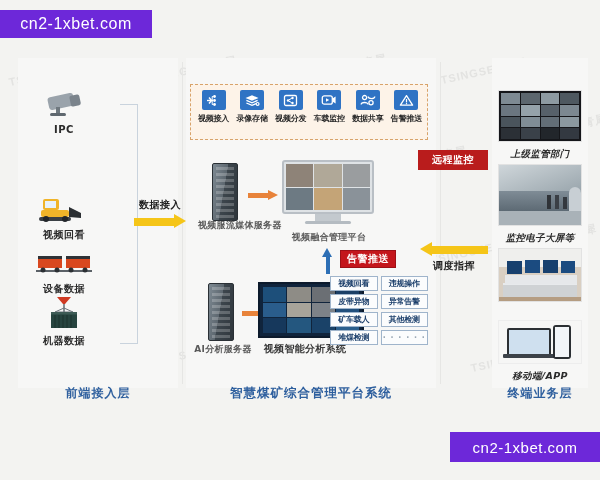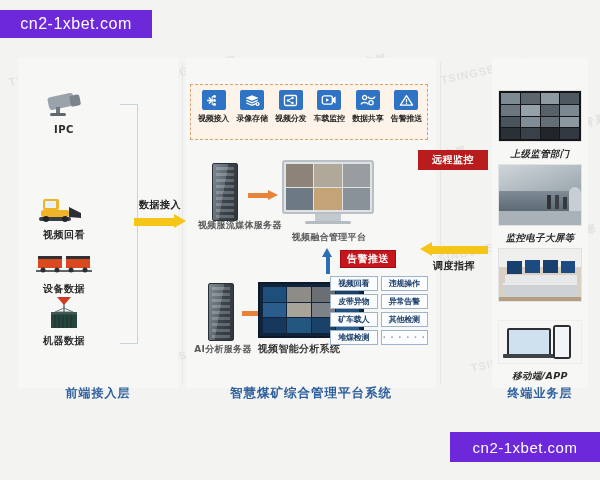--- a/index.html
+++ b/index.html
@@ -434,21 +434,21 @@
       <span style="background:#a8a49a"></span>
       <span style="background:#7d8288"></span>
       <span style="background:#22507d"></span>
     <span style="background:#16385c"></span>
       <span style="background:#24577f"></span>
       <span style="background:#1a4268"></span>
       <span style="background:#2b5f8d"></span>
   </div>
 
   <div class="cap-c" style="left:192px;top:343px;width:62px;">AI分析服务器</div>
-  <div class="cap-c" style="left:244px;top:342px;width:110px;font-size:10px;color:#3b3b3b;">视频智能分析系统</div>
+  <div class="cap-c" style="left:250px;top:342px;width:110px;font-size:10px;color:#3b3b3b;">视频智能分析系统</div>
 
   <div id="tag-grid">
     <div class="tag">视频回看</div>
     <div class="tag">违规操作</div>
     <div class="tag">皮带异物</div>
     <div class="tag">异常告警</div>
     <div class="tag">矿车载人</div>
     <div class="tag">其他检测</div>
     <div class="tag">堆煤检测</div>
     <div class="tag dots">· · · · · ·</div>

